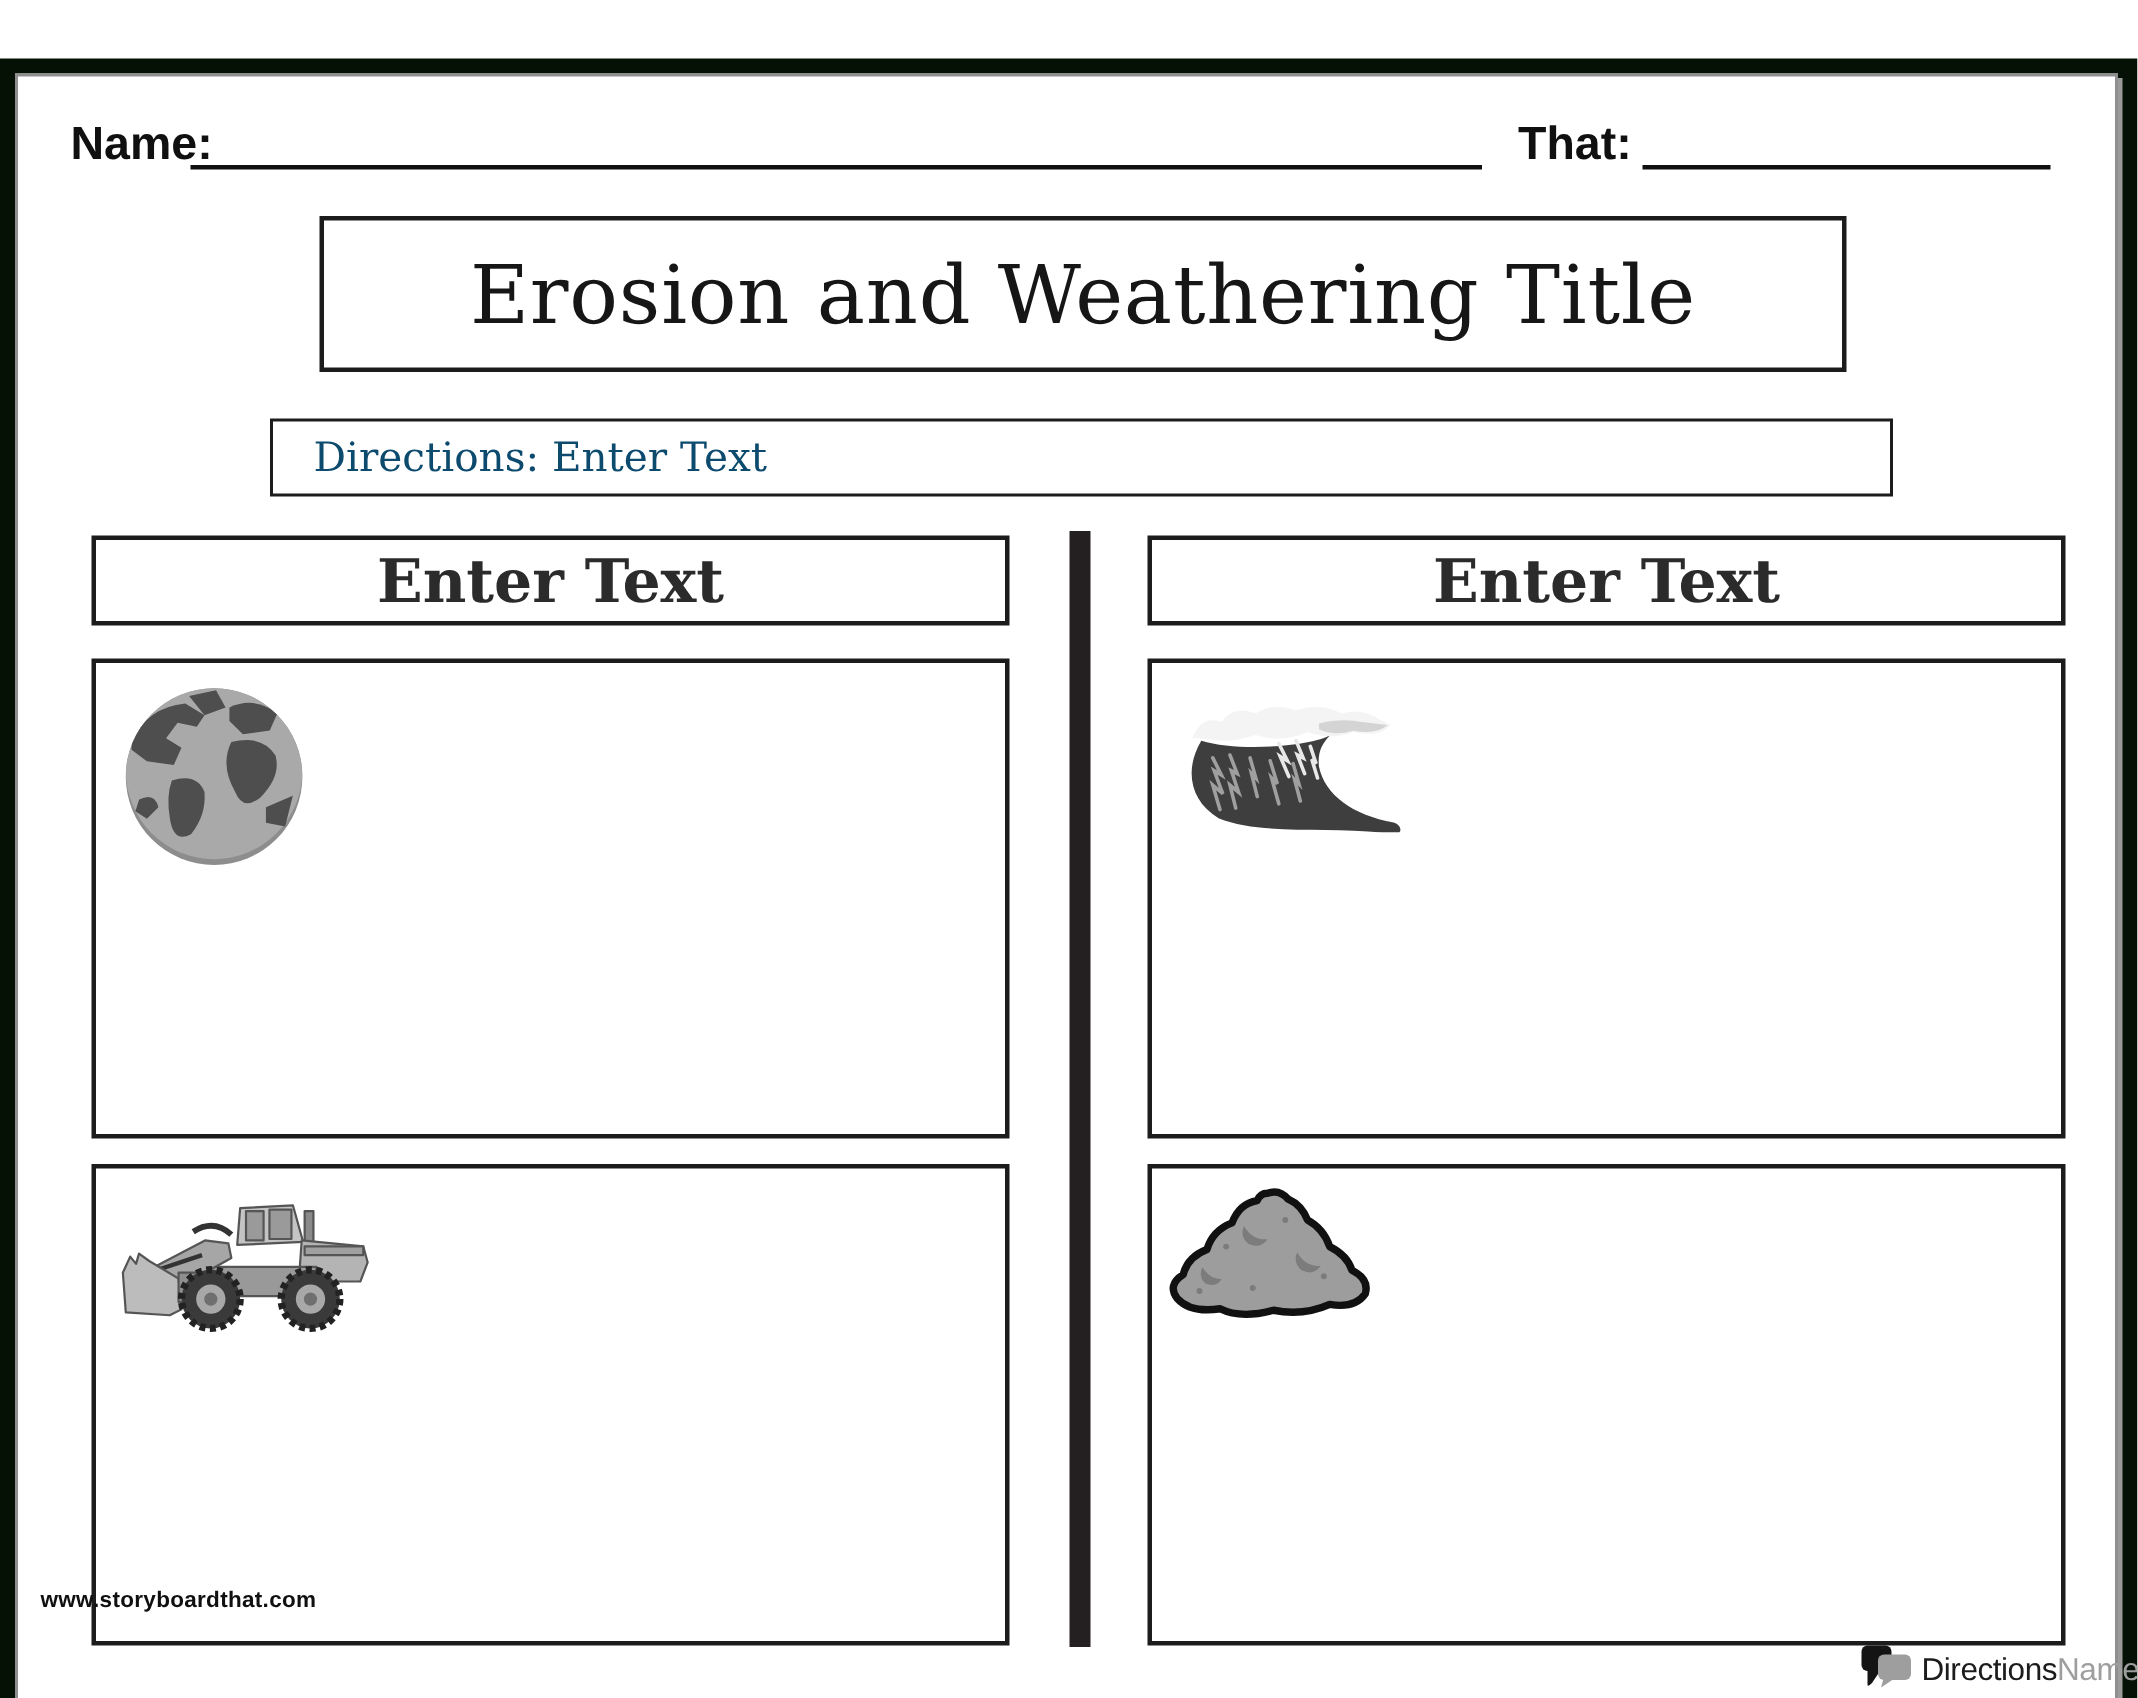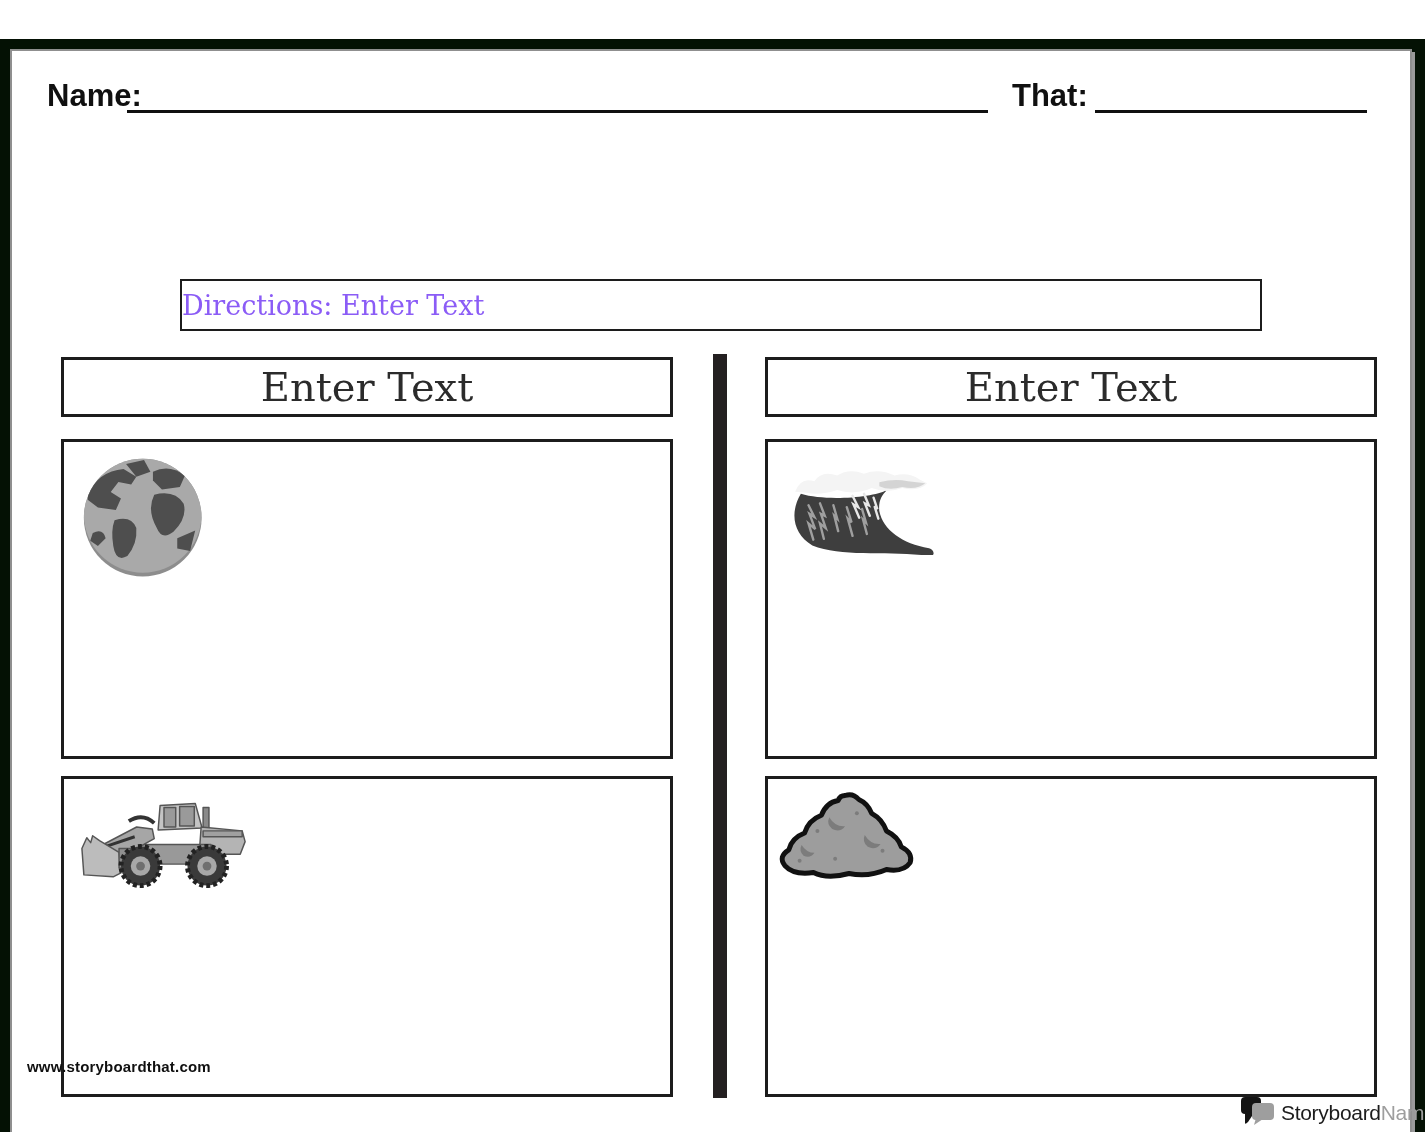--- a/index.html
+++ b/index.html
@@ -13,22 +13,22 @@
     position:absolute;left:10px;top:10px;width:1402px;height:1085px;
     background:#ffffff;border:2px solid #8f8f8f;box-sizing:border-box;
     box-shadow:3px 3px 0 #9a9a9a;
   }
   .lbl{position:absolute;font-weight:700;font-size:31px;color:#101010;}
   .rule{position:absolute;height:0;border-bottom:3px solid #101010;}
   .box{position:absolute;border:3px solid #1c1c1c;box-sizing:border-box;background:#fff;}
   .serif{font-family:"DejaVu Serif","Liberation Serif",serif;}
   .title-box{left:201px;top:93px;width:1018px;height:104px;display:flex;align-items:center;justify-content:center;}
   .title-text{font-size:54px;color:#161616;letter-spacing:.5px;white-space:nowrap;}
-  .directions-box{left:168px;top:228px;width:1082px;height:52px;border-width:2px;display:flex;align-items:center;padding-left:0;font-size:27px;color:#8b5cf6;}
-  .col-header{width:612px;height:60px;top:306px;display:flex;align-items:center;justify-content:center;font-size:40px;color:#2b2b2b;}
+  .directions-box{left:168px;top:228px;width:1082px;height:52px;border-width:2px;display:flex;align-items:center;padding-left:27px;font-size:27px;color:#0c4a6e;}
+  .col-header{width:612px;height:60px;top:306px;display:flex;align-items:center;justify-content:center;font-size:40px;color:#2b2b2b;font-weight:bold;}
   .col-header.left{left:49px;} .col-header.right{left:753px;}
   .divider{position:absolute;left:701px;top:303px;width:14px;height:744px;background:#242021;}
   .panel{width:612px;}
   .panel.r1{top:388px;height:320px;} .panel.r2{top:725px;height:321px;}
   .panel.cl{left:49px;} .panel.cr{left:753px;}
   .icon-wrap{position:absolute;}
   .footer-url{position:absolute;left:15px;top:1007px;font-size:15px;font-weight:700;color:#101010;letter-spacing:.2px;}
   .logo{position:absolute;left:1228px;top:1044px;display:flex;align-items:center;gap:5px;}
   .logo-text{font-size:21px;letter-spacing:-.3px;color:#1c1c1c;white-space:nowrap;}
   .logo-text .gray{color:#9e9e9e;}
@@ -38,20 +38,23 @@
 <body>
 
 <div class="canvas">
   <div class="page">
 
     <span class="lbl" style="left:35px;top:27px">Name:</span>
     <span class="rule" style="left:115px;top:59px;width:861px"></span>
     <span class="lbl" style="left:1000px;top:27px">That:</span>
     <span class="rule" style="left:1083px;top:59px;width:272px"></span>
 
+    <div class="box title-box">
+      <span class="serif title-text">Erosion and Weathering Title</span>
+    </div>
 
     <div class="box serif directions-box">Directions: Enter Text</div>
 
     <div class="box serif col-header left">Enter Text</div>
     <div class="box serif col-header right">Enter Text</div>
 
     <div class="divider"></div>
 
     <div class="box panel cl r1">
       <div class="icon-wrap" style="left:16px;top:14px">
@@ -151,19 +154,19 @@
 
     <div class="logo">
       <span>
         <svg width="36" height="32" viewBox="0 0 36 32">
           <rect x="1" y="2" width="20" height="17" rx="4" fill="#141414"></rect>
           <path d="M5,16 L5,28 Q5,30 8,27 L14,18 Z" fill="#141414"></path>
           <rect x="12" y="8" width="22" height="17" rx="4" fill="#9e9e9e"></rect>
           <path d="M16,23 L14,30 L23,24 Z" fill="#9e9e9e"></path>
         </svg>
       </span>
-      <span class="logo-text"><span>Storyboard</span><span class="gray">Name</span></span>
+      <span class="logo-text"><span>Directions</span><span class="gray">Name</span></span>
     </div>
 
   </div>
 
   <div class="banner">Create your own at Storyboard That</div>
 </div>
 
 </body></html>

